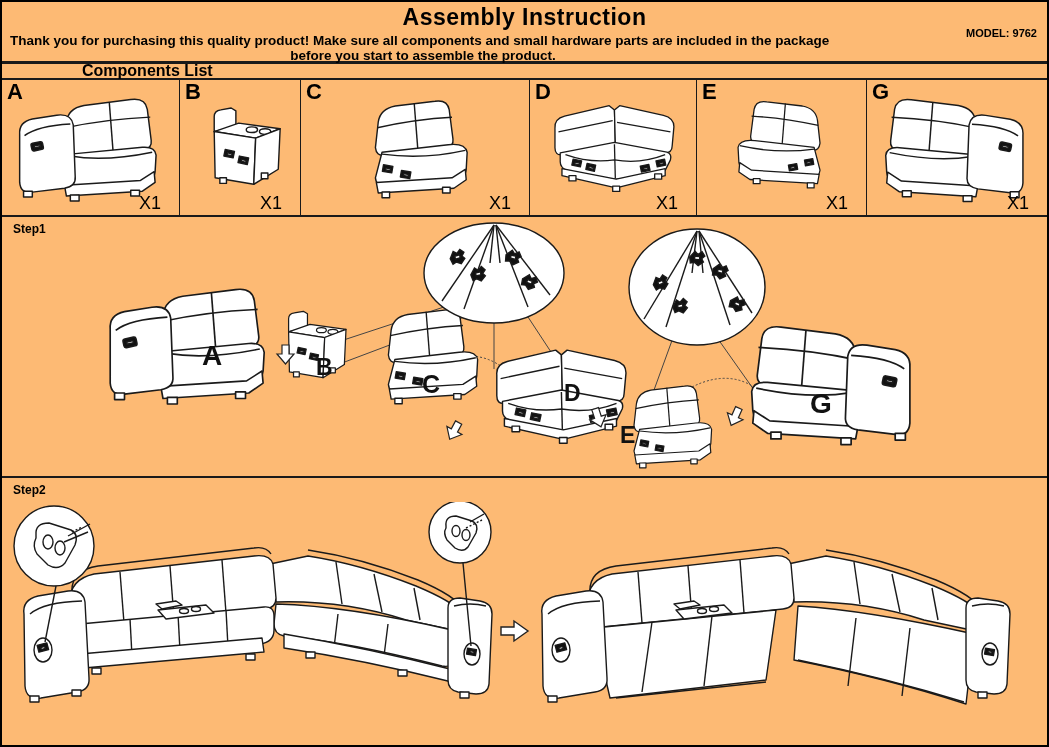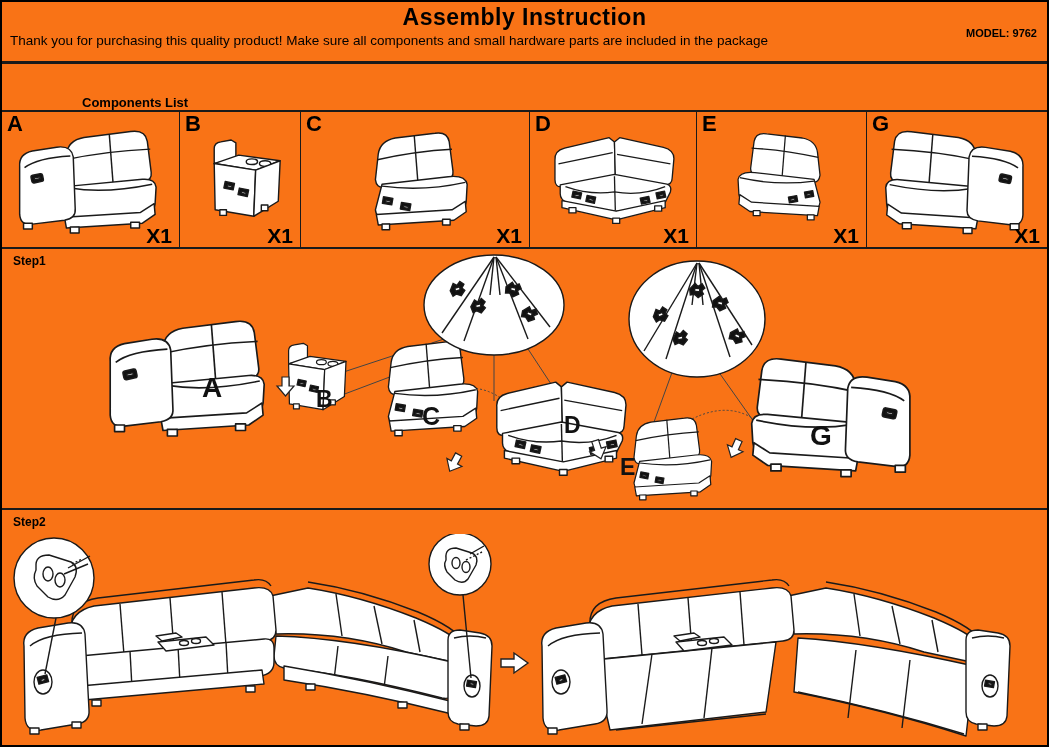--- a/index.html
+++ b/index.html
@@ -1,37 +1,37 @@
 <!DOCTYPE html>
 <html><head>
 <meta charset="utf-8">
 <style>
   html,body{margin:0;padding:0;background:#e8e8e8;}
   *{box-sizing:border-box;}
   .page{
     position:relative;width:1049px;height:747px;margin:0 auto;
-    background:#f97316;border:2px solid #000;
+    background:#fdba74;border:2px solid #000;
     font-family:"Liberation Sans", sans-serif;color:#000;overflow:hidden;
   }
   
   .header{position:relative;height:62px;border-bottom:3px solid #1a1a1a;}
   .title{
     position:absolute;top:2px;left:0;right:0;text-align:center;
     font-size:23px;font-weight:700;letter-spacing:.5px;
   }
   .model{position:absolute;top:25px;right:10px;font-size:11px;font-weight:700;}
-  .note{position:absolute;top:31px;left:8px;font-size:13.5px;font-weight:400;line-height:15px;white-space:nowrap;text-align:center;}
+  .note{position:absolute;top:31px;left:8px;font-size:13.5px;font-weight:700;line-height:15px;white-space:nowrap;text-align:center;}
   .note .l2{padding-left:7px;}
   
-  .comp-label-row{height:16px;border-bottom:2px solid #1a1a1a;font-size:13px;font-weight:700;line-height:14px;padding-left:80px;margin-top:32px;}
+  .comp-label-row{height:16px;border-bottom:2px solid #1a1a1a;font-size:16px;font-weight:700;line-height:14px;padding-left:80px;}
   .comp-grid{display:flex;height:137px;border-bottom:2px solid #1a1a1a;}
   .comp-cell{position:relative;height:100%;border-right:1.5px solid #1a1a1a;}
   .comp-cell:last-child{border-right:none;}
   .comp-cell .cid{position:absolute;top:1px;left:5px;font-size:22px;font-weight:700;line-height:22px;}
-  .comp-cell .qty{position:absolute;bottom:1px;right:7px;font-size:21px;font-weight:700;line-height:21px;}
+  .comp-cell .qty{position:absolute;bottom:1px;right:18px;font-size:18px;font-weight:400;line-height:21px;}
   .comp-cell svg{position:absolute;inset:0;}
   
   .step1{position:relative;height:261px;border-bottom:2px solid #1a1a1a;}
   .step2{position:relative;height:232px;}
   .step-label{position:absolute;top:5px;left:11px;font-size:12px;font-weight:700;}
   .canvas{position:absolute;}
   svg text{font-family:"Liberation Sans",sans-serif;font-weight:700;fill:#111;}
   .arrow-box{position:absolute;left:497px;top:140px;width:32px;height:26px;}
 </style>
 </head>
@@ -143,20 +143,21 @@
   </defs>
 </svg>
 
 <div class="page">
 
   <div class="header">
     <div class="title">Assembly Instruction</div>
     <div class="model">MODEL: 9762</div>
     <div class="note">
       <div>Thank you for purchasing this quality product! Make sure all components and small hardware parts are included in the package</div>
+      <div class="l2">before you start to assemble the product.</div>
     </div>
   </div>
 
   <div class="comp-label-row">
     <span>Components List</span>
   </div>
 
   <div class="comp-grid">
     <div class="comp-cell" style="width:178px">
       <svg viewBox="0 0 178 135">

